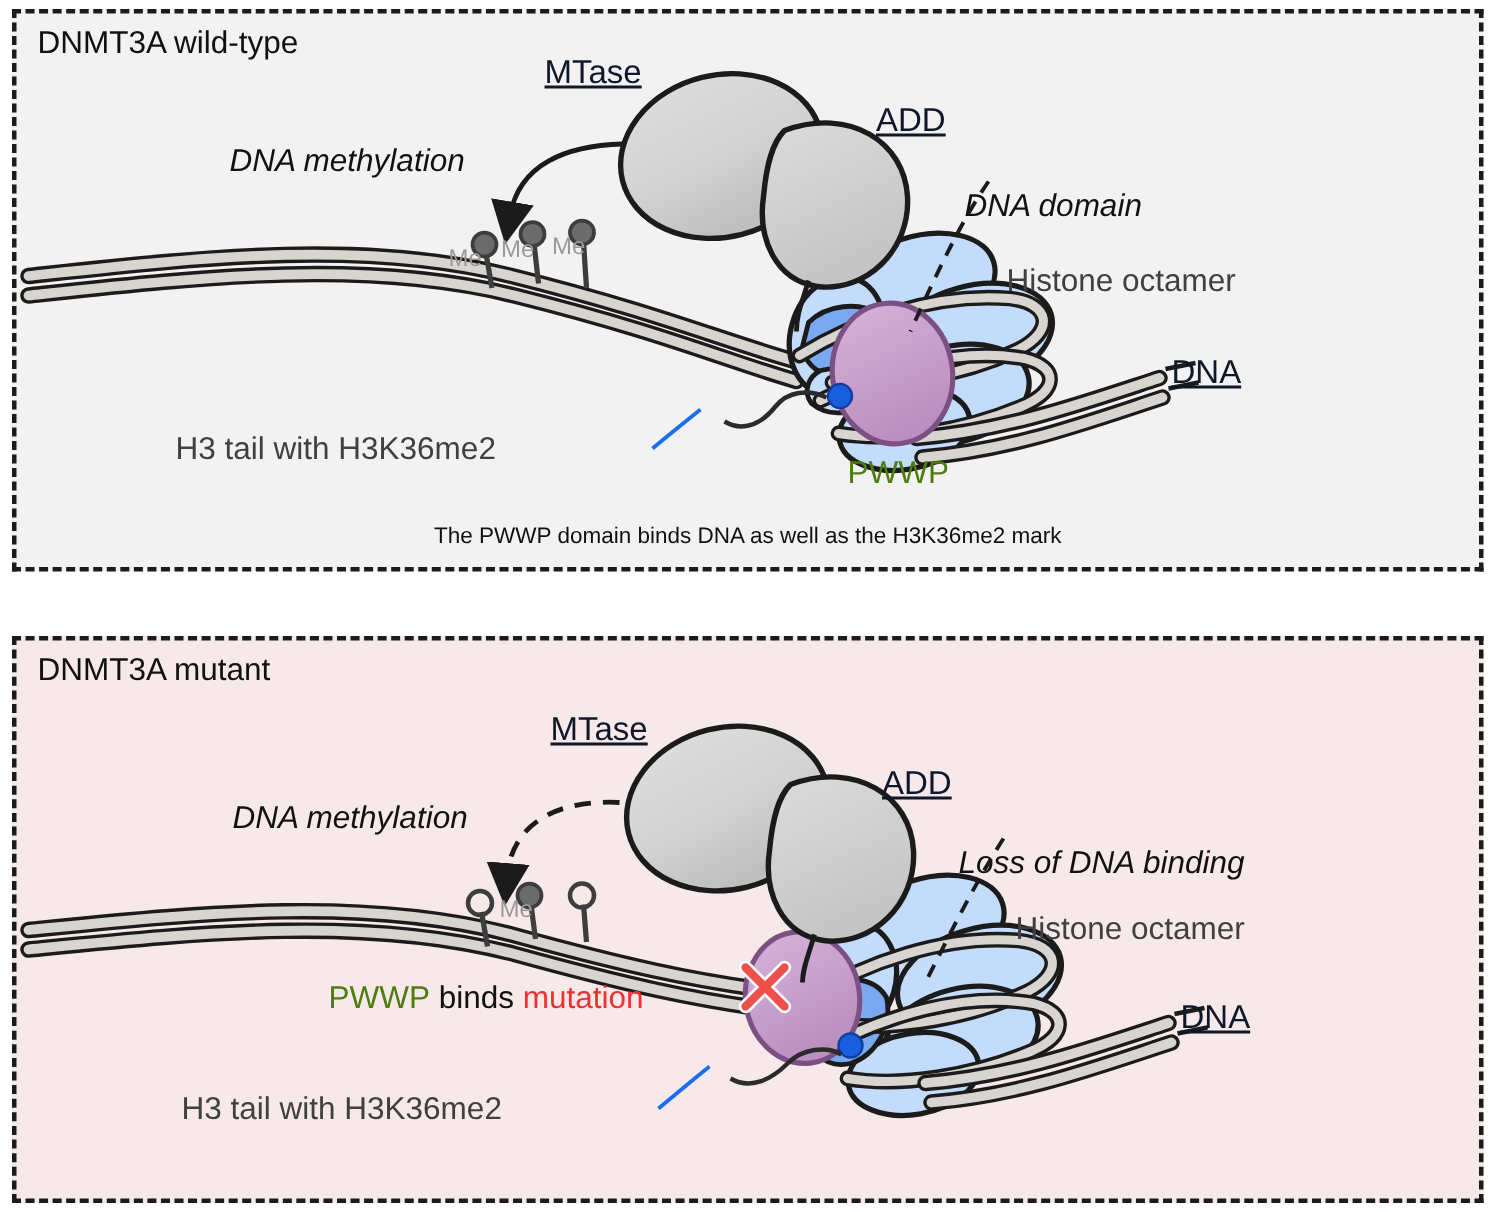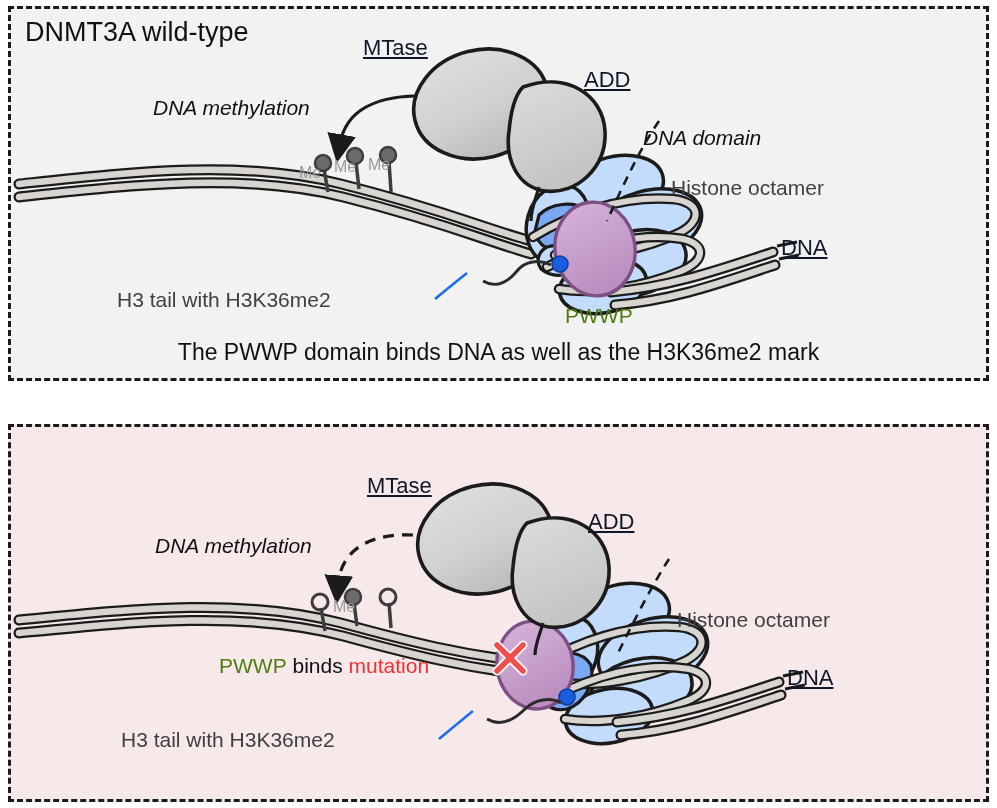--- a/index.html
+++ b/index.html
@@ -15,25 +15,25 @@
     position: absolute;
     left: 8px;
     width: 981px;
     border: 3px dashed #1b1b1b;
   }
   #panel-wt  { top: 6px;  height: 375px; background: #f2f2f2; }
   #panel-mut { top: 424px; height: 378px; background: #f7e9e9; }
 
   .panel-title {
     position: absolute; left: 14px; top: 8px;
-    font-size: 27px; color: #111; white-space: nowrap;
+    font-size: 21px; color: #111; white-space: nowrap;
   }
   .panel-caption {
     position: absolute; left: 0; right: 0; bottom: 12px;
-    text-align: center; font-size: 23px; color: #111;
+    text-align: center; font-size: 15px; color: #111;
   }
 
   .svg-art { position: absolute; left: 0; top: 0; }
 
   
   .lbl { position: absolute; white-space: nowrap; line-height: 1; }
   .lbl-grey   { color: #0f172a; font-size: 22px; text-decoration: underline; }
   .lbl-blue   { color: #404040; font-size: 21px; }
   .lbl-purple { color: #4d7c0f; font-size: 21px; }
   .lbl-red    { color: #f03030; font-size: 21px; }
@@ -151,20 +151,21 @@
     <div class="lbl lbl-blue" style="left:106px;  top:280px;">H3 tail with H3K36me2</div>
     <div class="lbl lbl-me" style="left:288px; top:156px;">Me</div>
     <div class="lbl lbl-me" style="left:323px; top:150px;">Me</div>
     <div class="lbl lbl-me" style="left:357px; top:148px;">Me</div>
 
     <div class="panel-caption">The PWWP domain binds DNA as well as the H3K36me2 mark</div>
   </div>
 
   <div class="panel" id="panel-mut">
 
+    <div class="panel-title">DNMT3A mutant</div>
 
     <svg class="svg-art" width="975" height="372" viewBox="0 0 975 372">
       <defs>
         <linearGradient id="mblobA" x1="0" y1="0" x2="0.3" y2="1">
           <stop offset="0%" stop-color="#dedede"></stop>
             <stop offset="60%" stop-color="#d2d2d2"></stop>
           <stop offset="100%" stop-color="#bfbfbf"></stop>
         </linearGradient>
         <linearGradient id="mblobB" x1="0" y1="0" x2="0.4" y2="1">
           <stop offset="0%" stop-color="#dcdcdc"></stop>
@@ -248,20 +249,21 @@
       <path d="M658,132 C640,160 622,196 606,228" fill="none" stroke="#1b1b1b" stroke-width="2.6" stroke-dasharray="9 7"></path>
 
       <path d="M428,312 C440,302 452,292 462,284" fill="none" stroke="#1a6ef5" stroke-width="2.6"></path>
 
       <path d="M772,249 L792,245 M774,262 L794,258" stroke="#1b1b1b" stroke-width="3"></path>
     </svg>
 
     <div class="lbl lbl-grey" style="left:356px;  top:48px;">MTase</div>
     <div class="lbl lbl-grey" style="left:577px;  top:84px;">ADD</div>
     <div class="lbl lbl-black lbl-italic" style="left:144px; top:108px;">DNA methylation</div>
+    <div class="lbl lbl-black lbl-italic" style="left:628px; top:138px;">Loss of DNA binding</div>
     <div class="lbl lbl-blue" style="left:666px;  top:182px;">Histone octamer</div>
     <div class="lbl lbl-grey" style="left:776px;  top:240px;">DNA</div>
     <div class="lbl mixed" style="left:208px; top:228px;">
       <span class="lbl-purple">PWWP</span><span class="lbl-black">&nbsp;</span><span class="lbl-black">binds</span><span class="lbl-black">&nbsp;</span><span class="lbl-red">mutation</span>
     </div>
     <div class="lbl lbl-blue" style="left:110px;  top:302px;">H3 tail with H3K36me2</div>
     <div class="lbl lbl-me" style="left:322px; top:172px;">Me</div>
 
   </div>
 

